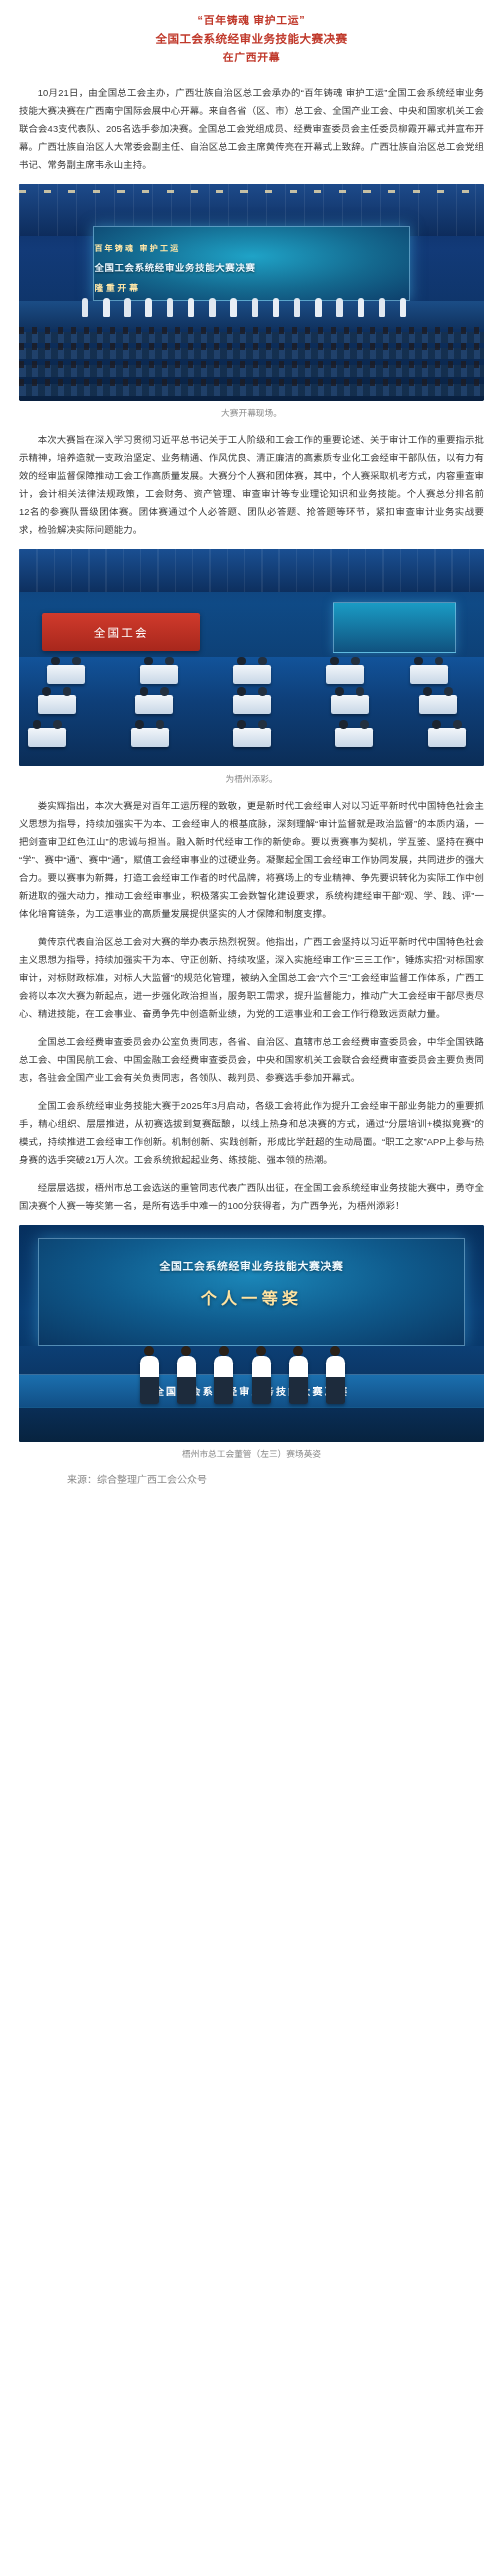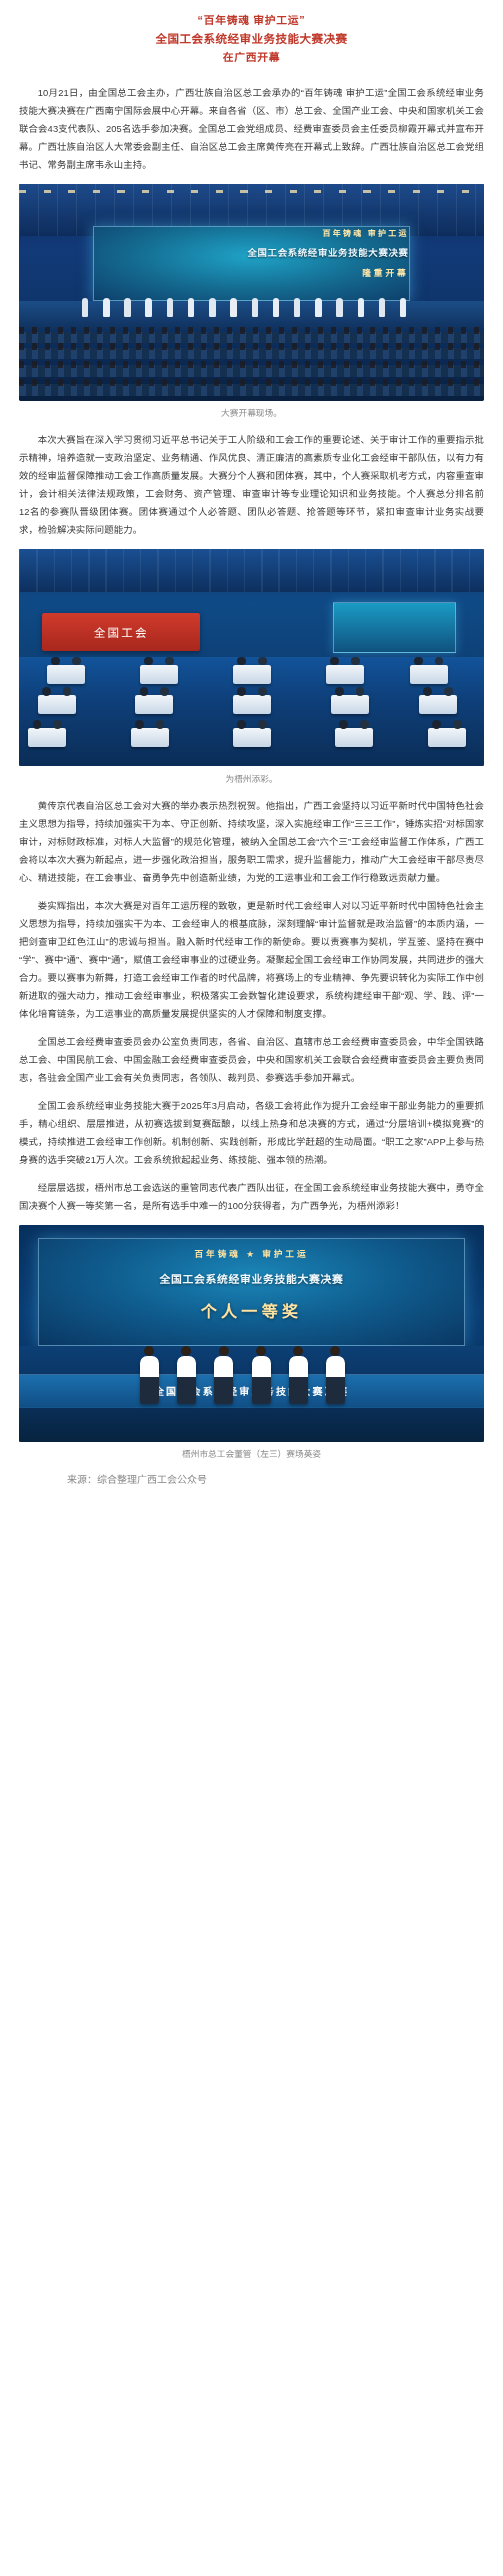--- a/index.html
+++ b/index.html
@@ -88,23 +88,23 @@
     position: absolute; left: 0; right: 0; top: 5.8px; height: 3.6px;
     background: repeating-linear-gradient(90deg, #ffe9b0 0 7.2px, rgba(255,233,176,0) 7.2px 24.6px);
     opacity: .75;
   }
   .hall1 .screen {
     position: absolute;
     left: 16%; right: 16%; top: 42px; height: 75px;
     background: radial-gradient(ellipse at 50% 40%, #1fa3c7 0%, #14698f 55%, #0d3f6b 100%);
     border: 1.4px solid rgba(160,220,255,.5);
     box-shadow: 0 0 13px rgba(70,180,230,.55);
-    text-align: right;
+    text-align: left;
     color: #eaf7ff;
-    padding-top: 0;
+    padding-top: 15px;
     box-sizing: border-box;
   }
   .hall1 .scr-l1 {
     font-size: 8px; letter-spacing: 2.2px; color: #ffe7a8; font-weight: bold;
   }
   .hall1 .scr-l2 {
     font-size: 9.4px; font-weight: bold; margin-top: 7.2px; letter-spacing: 0.7px;
     text-shadow: 0 0.7px 2.2px rgba(0,0,0,.6);
   }
   .hall1 .scr-l3 {
@@ -298,31 +298,30 @@
         <div class="desk" style="left:2%;  top:71px"></div>
         <div class="desk" style="left:24%; top:71px"></div>
         <div class="desk" style="left:46%; top:71px"></div>
         <div class="desk" style="left:68%; top:71px"></div>
         <div class="desk" style="left:88%; top:71px"></div>
       </div>
     </div>
     <div class="caption">为梧州添彩。</div>
   </div>
 
+  <p class="body-para">娄实辉指出，本次大赛是对百年工运历程的致敬，更是新时代工会经审人对以习近平新时代中国特色社会主义思想为指导，持续加强实干为本、工会经审人的根基底脉，深刻理解“审计监督就是政治监督”的本质内涵，一把剑查审卫红色江山”的忠诚与担当。融入新时代经审工作的新使命。要以责赛事为契机，学互鉴、坚持在赛中“学”、赛中“通”、赛中“通”，赋值工会经审事业的过硬业务。凝聚起全国工会经审工作协同发展，共同进步的强大合力。要以赛事为新舞，打造工会经审工作者的时代品牌，将赛场上的专业精神、争先要识转化为实际工作中创新进取的强大动力，推动工会经审事业，积极落实工会数智化建设要求，系统构建经审干部“观、学、践、评”一体化培育链条，为工运事业的高质量发展提供坚实的人才保障和制度支撑。</p>
   <p class="body-para">黄传京代表自治区总工会对大赛的举办表示热烈祝贺。他指出，广西工会坚持以习近平新时代中国特色社会主义思想为指导，持续加强实干为本、守正创新、持续攻坚，深入实施经审工作“三三工作”，锤炼实招“对标国家审计，对标财政标准，对标人大监督”的规范化管理，被纳入全国总工会“六个三”工会经审监督工作体系，广西工会将以本次大赛为新起点，进一步强化政治担当，服务职工需求，提升监督能力，推动广大工会经审干部尽责尽心、精进技能，在工会事业、奋勇争先中创造新业绩，为党的工运事业和工会工作行稳致远贡献力量。</p>
-  <p class="body-para">娄实辉指出，本次大赛是对百年工运历程的致敬，更是新时代工会经审人对以习近平新时代中国特色社会主义思想为指导，持续加强实干为本、工会经审人的根基底脉，深刻理解“审计监督就是政治监督”的本质内涵，一把剑查审卫红色江山”的忠诚与担当。融入新时代经审工作的新使命。要以责赛事为契机，学互鉴、坚持在赛中“学”、赛中“通”、赛中“通”，赋值工会经审事业的过硬业务。凝聚起全国工会经审工作协同发展，共同进步的强大合力。要以赛事为新舞，打造工会经审工作者的时代品牌，将赛场上的专业精神、争先要识转化为实际工作中创新进取的强大动力，推动工会经审事业，积极落实工会数智化建设要求，系统构建经审干部“观、学、践、评”一体化培育链条，为工运事业的高质量发展提供坚实的人才保障和制度支撑。</p>
   <p class="body-para">全国总工会经费审查委员会办公室负责同志，各省、自治区、直辖市总工会经费审查委员会，中华全国铁路总工会、中国民航工会、中国金融工会经费审查委员会，中央和国家机关工会联合会经费审查委员会主要负责同志，各驻会全国产业工会有关负责同志，各领队、裁判员、参赛选手参加开幕式。</p>
   <p class="body-para">全国工会系统经审业务技能大赛于2025年3月启动，各级工会将此作为提升工会经审干部业务能力的重要抓手，精心组织、层层推进，从初赛选拔到复赛酝酿，以线上热身和总决赛的方式，通过“分层培训+模拟竞赛”的模式，持续推进工会经审工作创新。机制创新、实践创新，形成比学赶超的生动局面。“职工之家”APP上参与热身赛的选手突破21万人次。工会系统掀起起业务、练技能、强本领的热潮。</p>
 
   <p class="body-para">经层层选拔，梧州市总工会选送的重管同志代表广西队出征，在全国工会系统经审业务技能大赛中，勇夺全国决赛个人赛一等奖第一名，是所有选手中难一的100分获得者，为广西争光，为梧州添彩！</p>
 
   <div class="figure">
     <div class="frame hall3">
       <div class="bigscreen">
-        <div class="b1">百年铸魂 ★ 审护工运</div>
         <div class="b2">全国工会系统经审业务技能大赛决赛</div>
         <div class="b3">个人一等奖</div>
       </div>
       <div class="stagefloor"></div>
       <div class="banner2">全国工会系统经审业务技能大赛决赛</div>
       <div class="winner" style="left:26%"></div>
       <div class="winner" style="left:34%"></div>
       <div class="winner" style="left:42%"></div>
       <div class="winner" style="left:50%"></div>
       <div class="winner" style="left:58%"></div>

